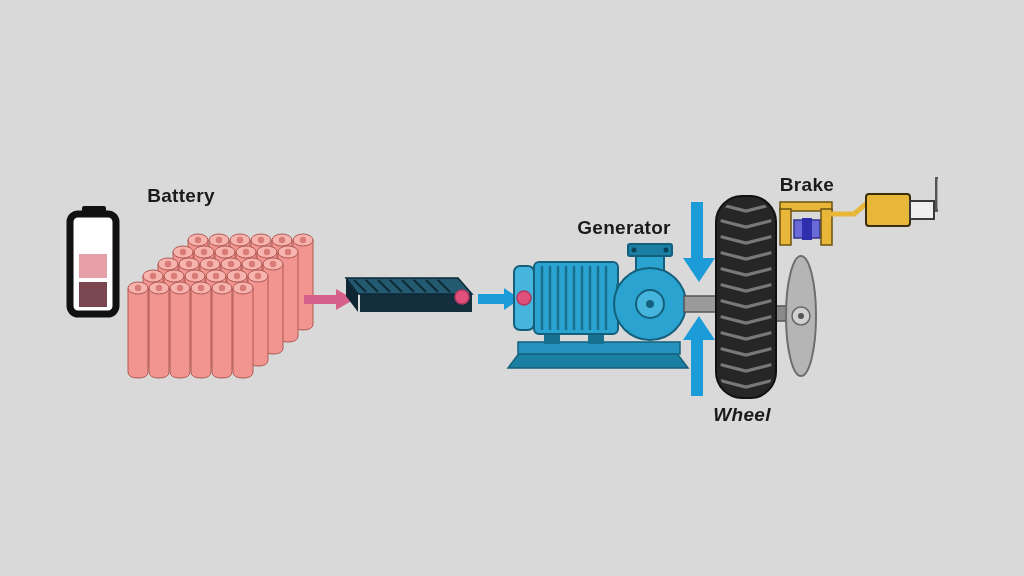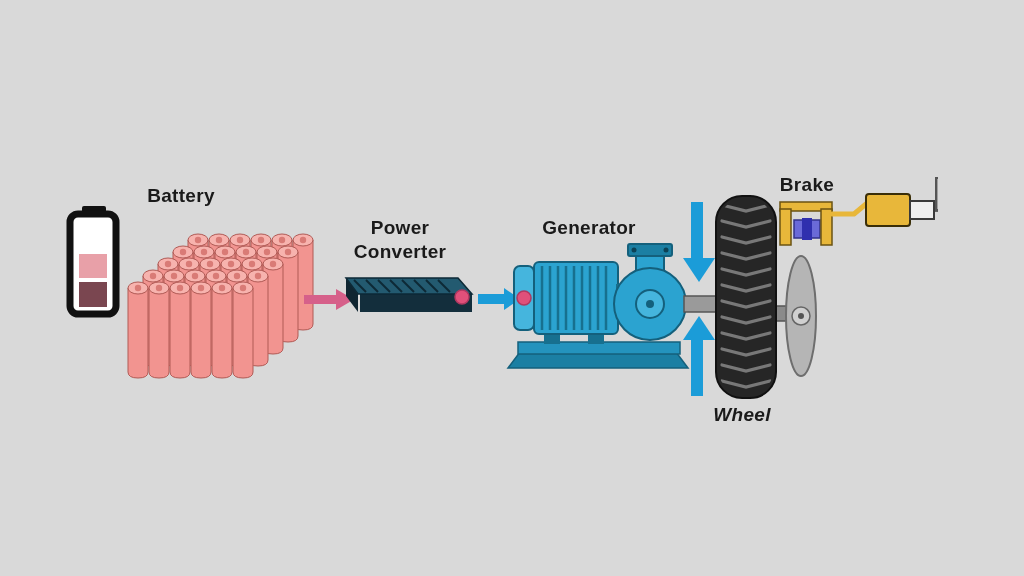--- a/index.html
+++ b/index.html
@@ -182,24 +182,20 @@
     <circle cx="964" cy="188" r="3" fill="#4a4a4a"></circle>
     <path d="M966,198 C980,214 976,234 960,250" fill="none" stroke="#8a5a2b" stroke-width="10" stroke-linecap="round"></path>
     <g transform="translate(964,254) rotate(22)">
       <rect x="-24" y="-8" width="48" height="16" rx="5" fill="#8a5a2b" stroke="#5e3a18" stroke-width="2"></rect>
     </g>
   </g>
 </svg>
 
 <div class="label" style="left:181px;top:185px;">Battery</div>
 
-<div class="label" style="left:400px;top:216px;">
-  <span>Power</span>
-  <span>Converter</span>
+
+<div class="label" style="left:624px;top:217px;">Generator</div>
+
+<div class="label" style="left:742px;top:404px;font-style:italic;">Wheel</div>
+
+<div class="label" style="left:807px;top:174px;">Brake</div>
+
 </div>
 
-<div class="label" style="left:589px;top:217px;">Generator</div>
-
-<div class="label" style="left:742px;top:404px;font-style:italic;">Wheel</div>
-
-<div class="label" style="left:807px;top:174px;">Brake</div>
-
-</div>
-
 </body></html>

